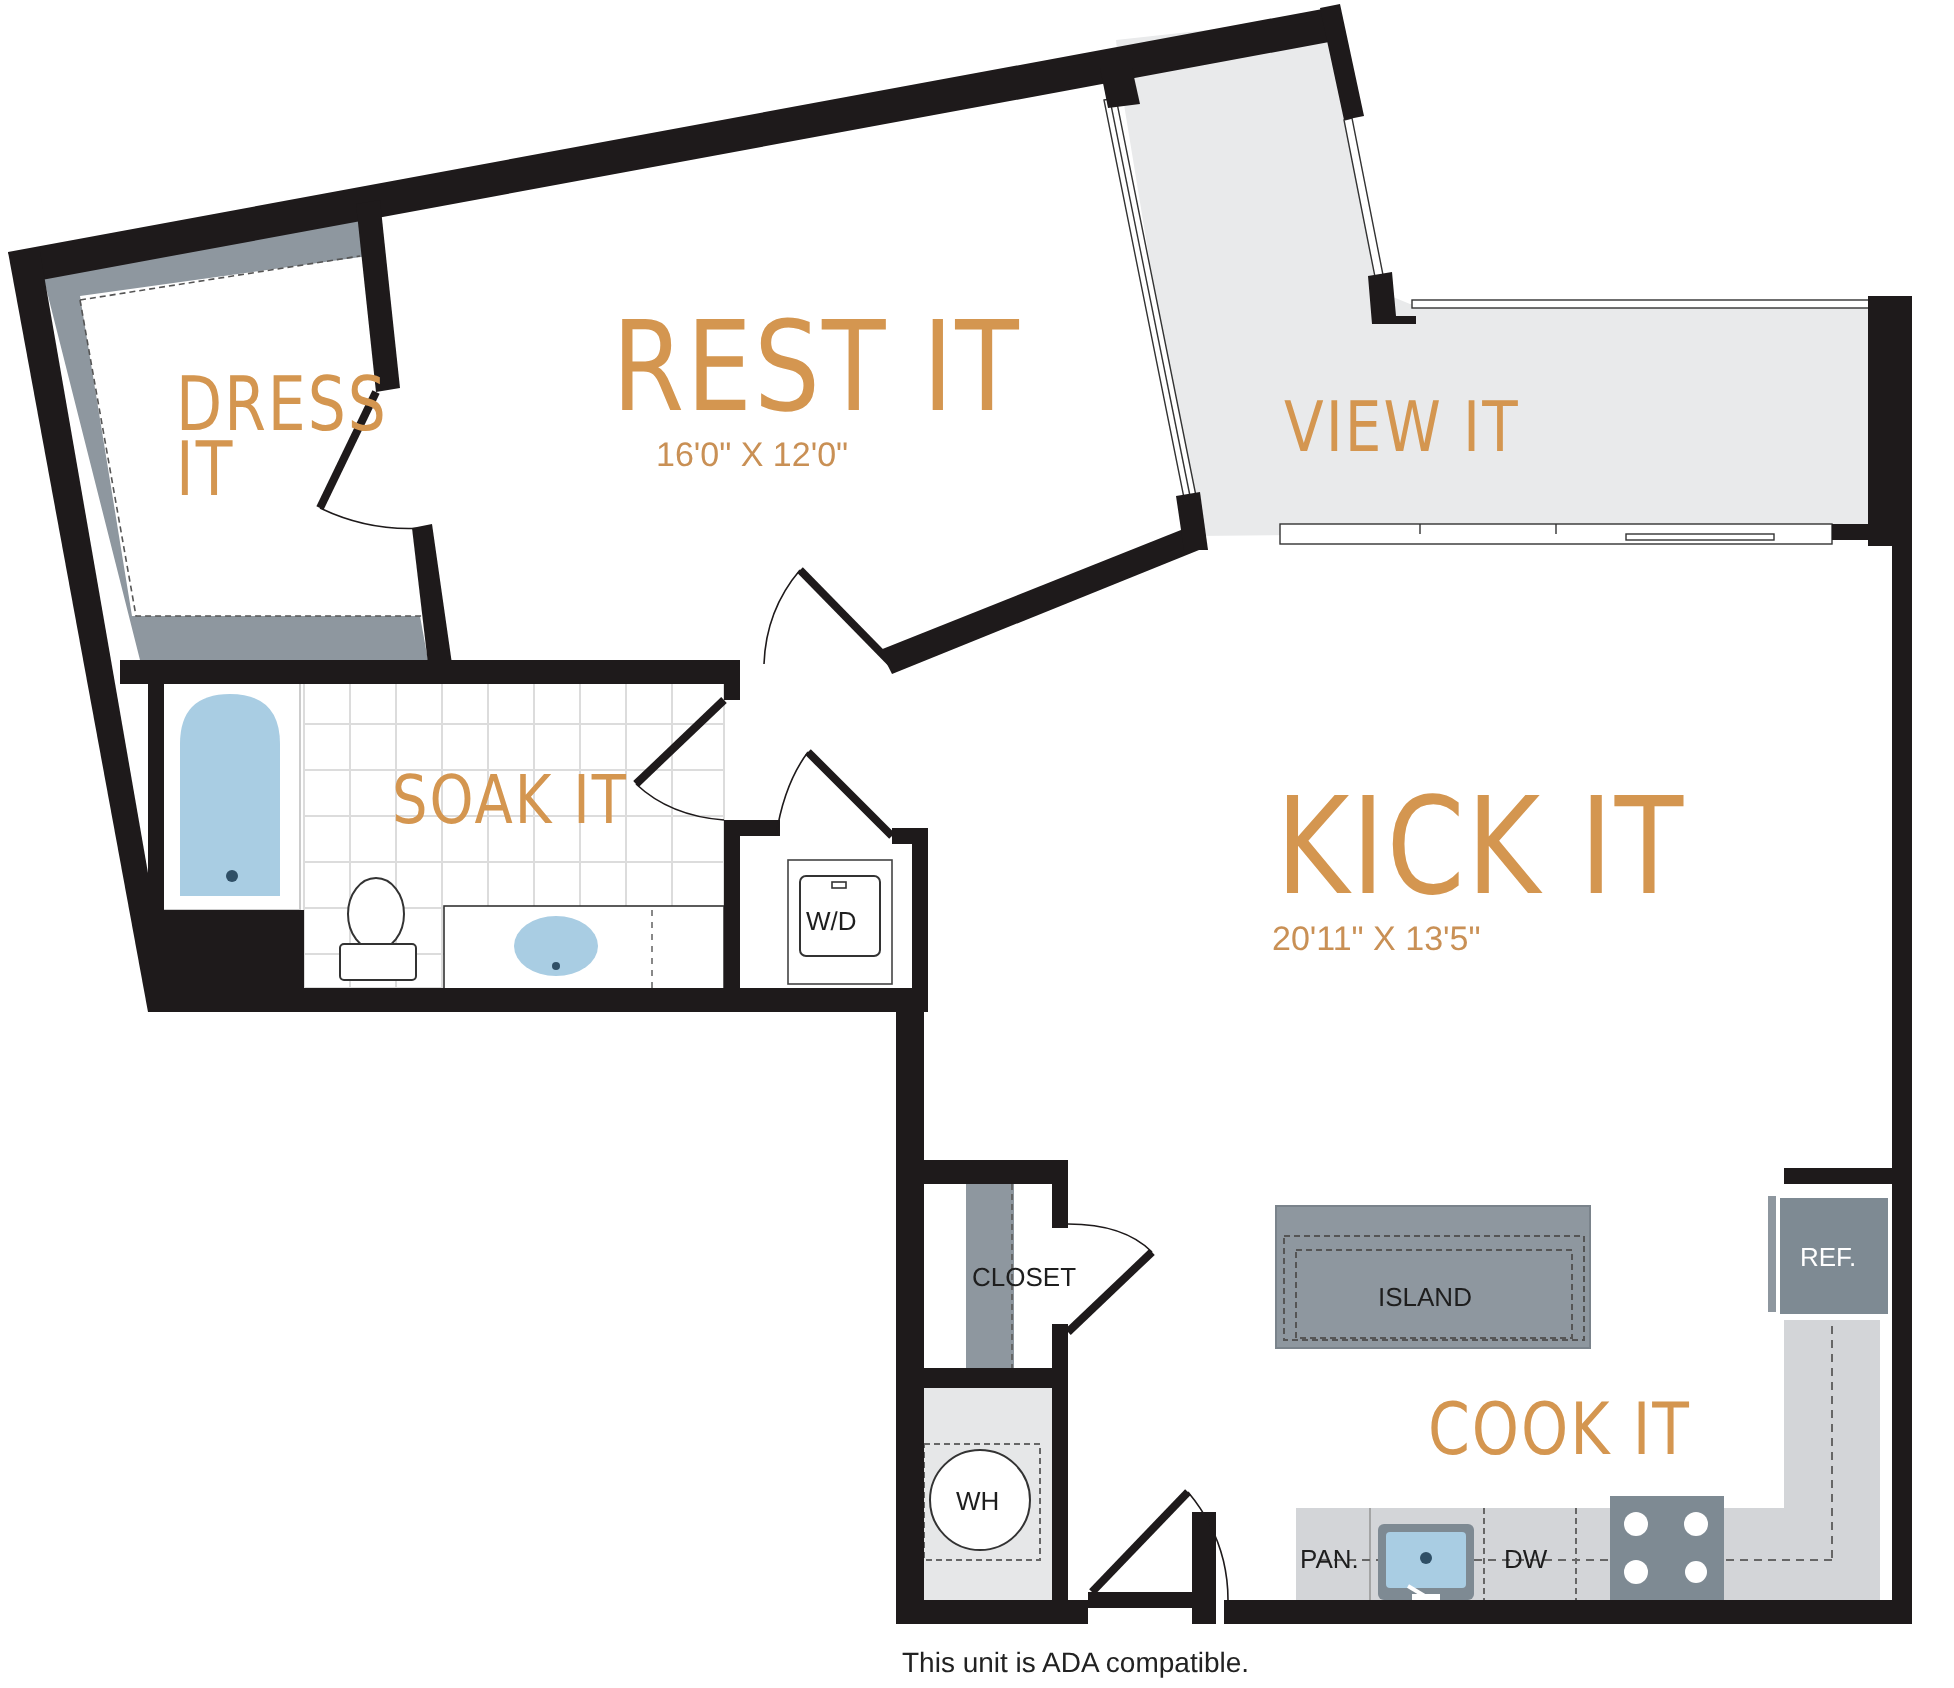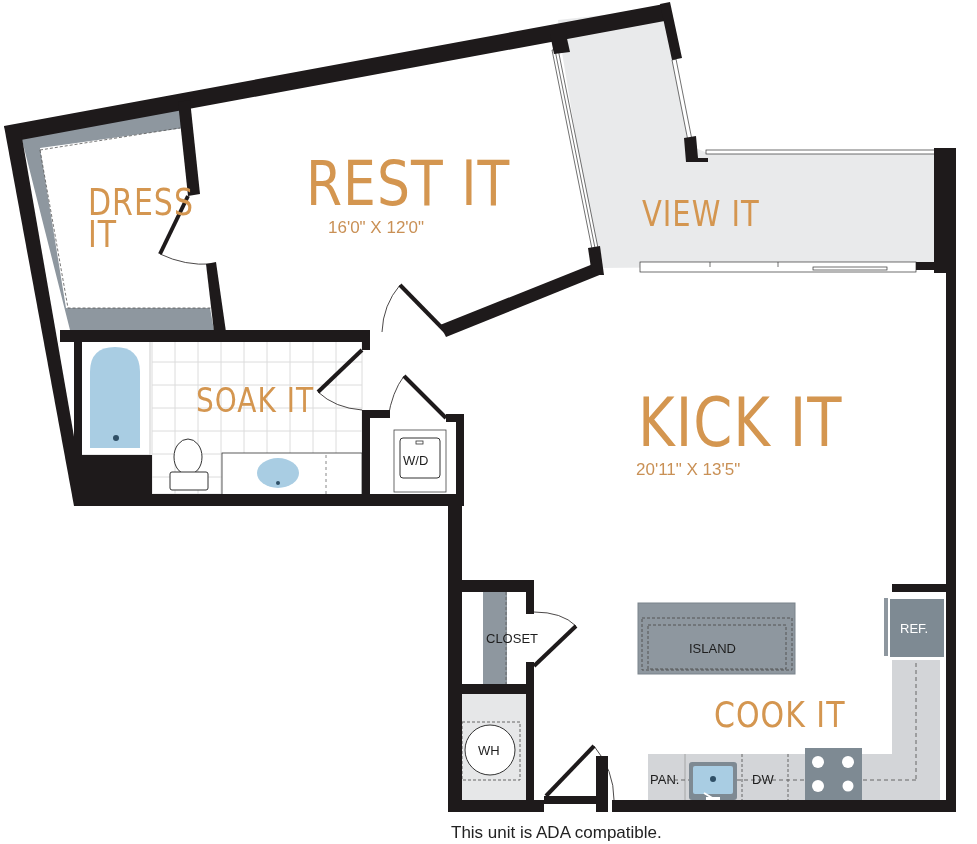--- a/index.html
+++ b/index.html
@@ -2,21 +2,21 @@
 <html><head>
   <meta charset="utf-8">
   <style>
     html, body { margin: 0; padding: 0; background: #ffffff; }
     body { width: 977px; height: 844px; position: relative; overflow: hidden; font-family: "Liberation Sans", sans-serif; }
     svg#plan { position: absolute; left: 0; top: 0; width: 977px; height: 844px; }
     .room-title { font-family: "DejaVu Sans", sans-serif; fill: #d49650; letter-spacing: 1px; }
     .room-dim { font-family: "Liberation Sans", sans-serif; fill: #c99055; }
     .fix-label { font-family: "Liberation Sans", sans-serif; fill: #1e1e1e; }
     .fix-label-light { font-family: "Liberation Sans", sans-serif; fill: #ffffff; }
-    .note { position: absolute; left: 451px; top: 823px; font-size: 17px; color: #222; font-family: "Liberation Sans", sans-serif; }
+    .note { position: absolute; left: 451px; top: 823px; font-size: 14px; color: #222; font-family: "Liberation Sans", sans-serif; }
   </style>
 </head>
 <body>
 
 <svg id="plan" viewBox="0 0 977 844">
 
   <polygon points="558,20 668,8 688,145 705,152 940,152 946,265 598,268 594,248 560,40" fill="#e9eaeb"></polygon>
 
   <polygon points="20,132 182,104 184,128 40,148 66,308 210,308 214,330 70,330" fill="#8e979f"></polygon>
   <polyline points="40,150 180,128" fill="none" stroke="#555" stroke-dasharray="3,2" stroke-width="0.8"></polyline>

